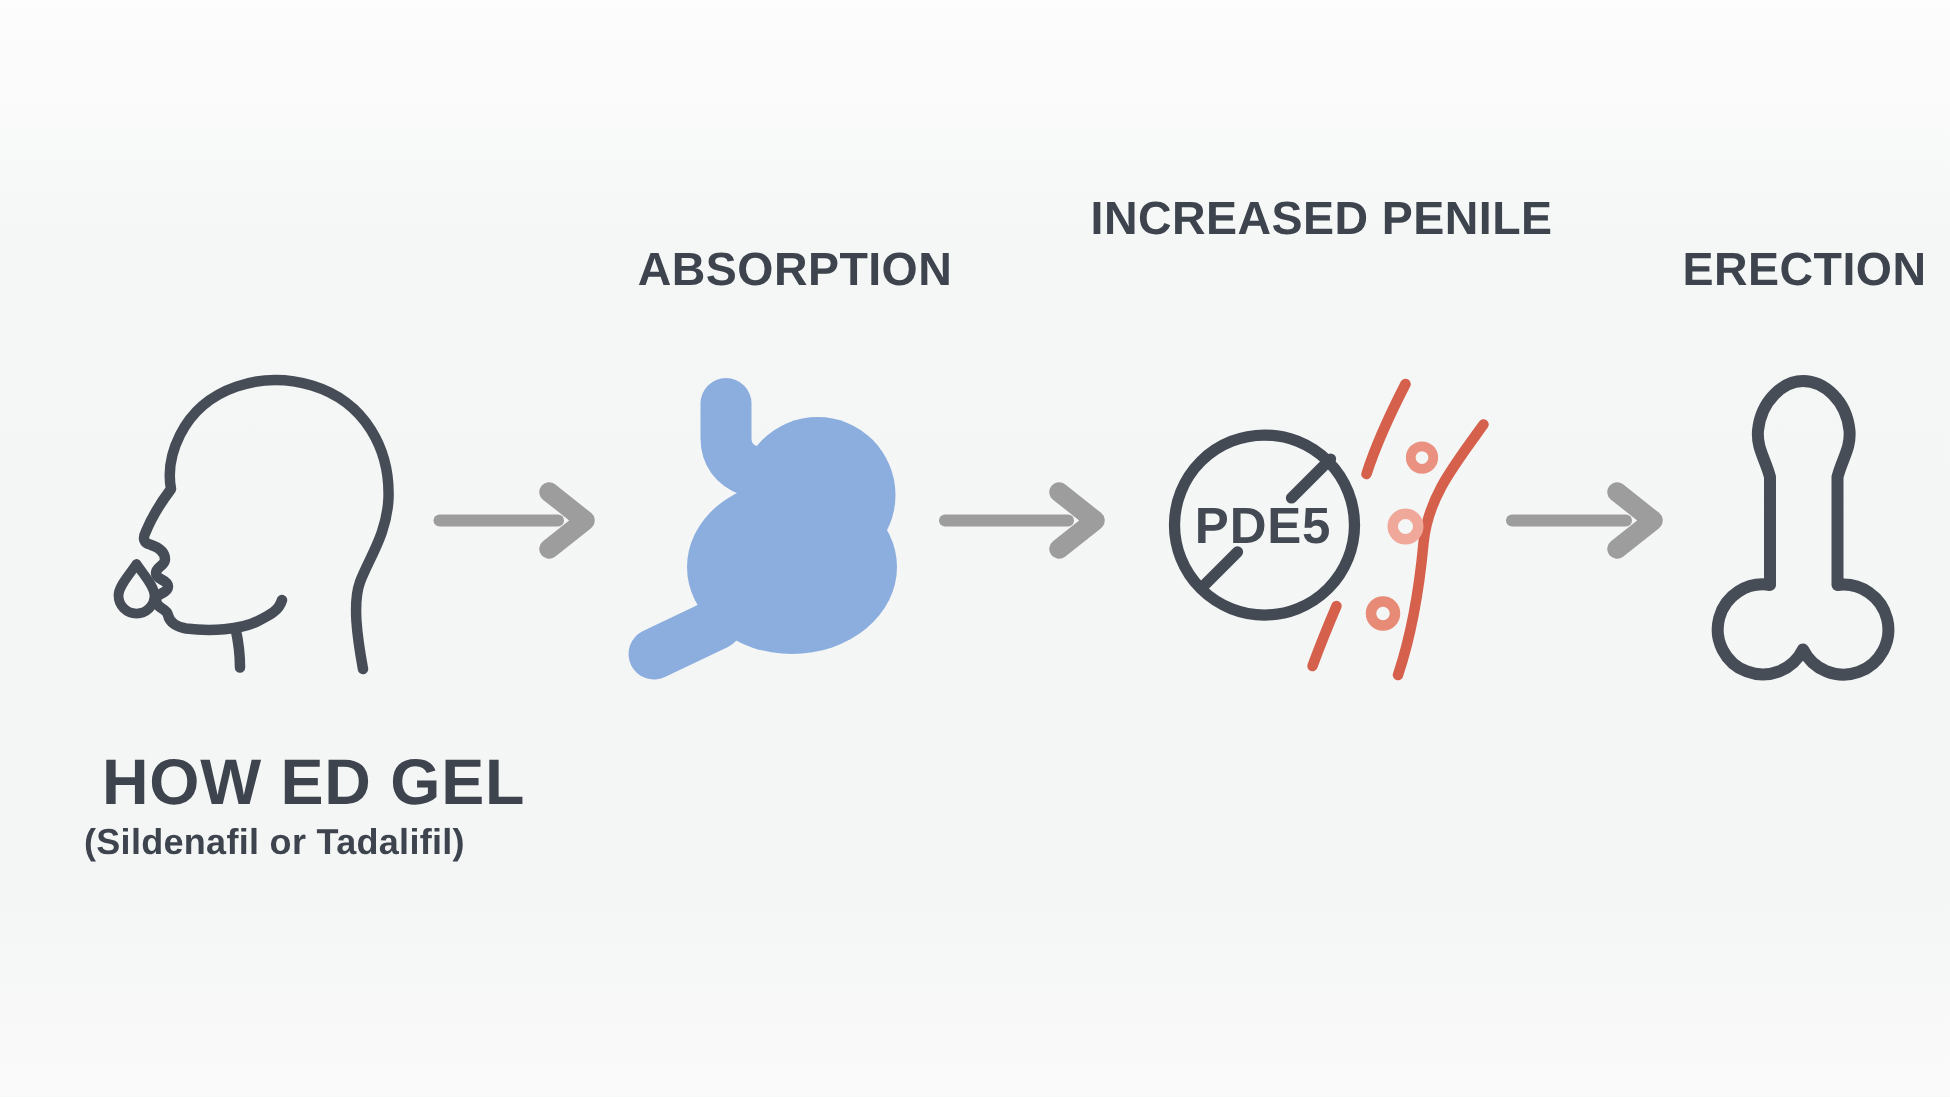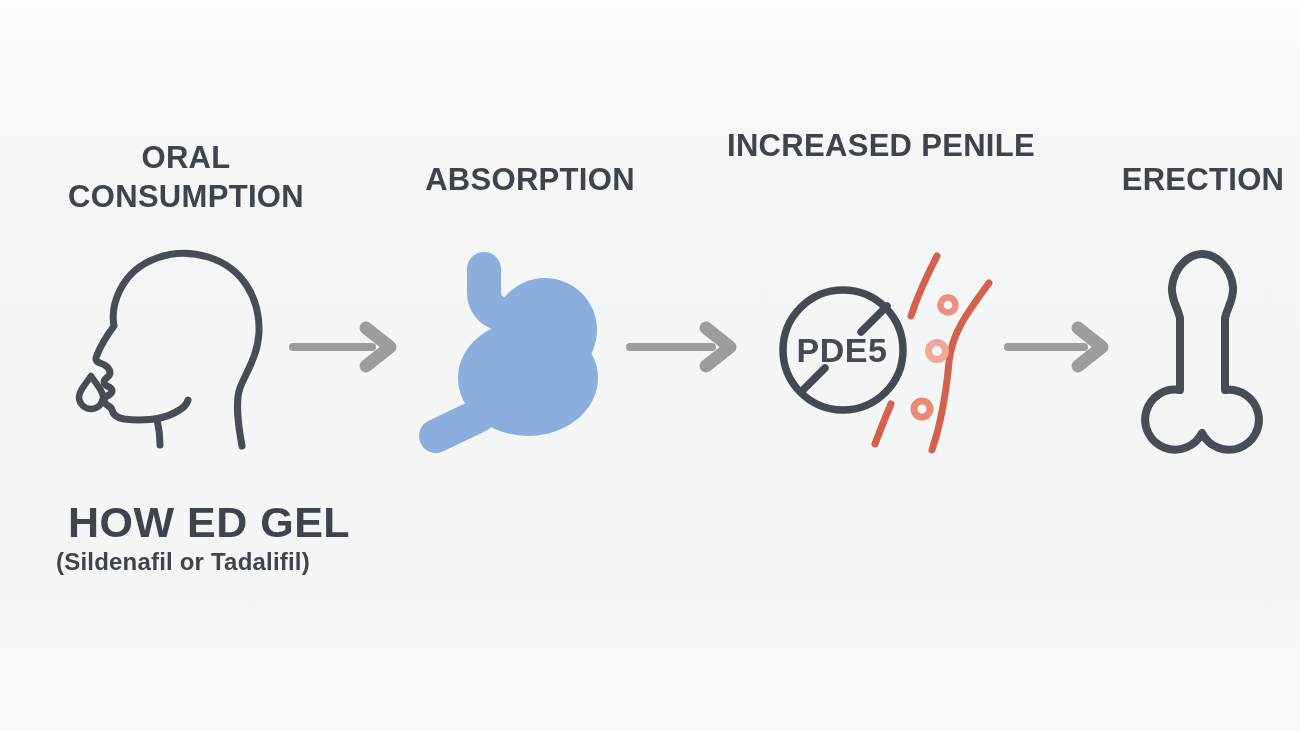--- a/index.html
+++ b/index.html
@@ -25,24 +25,20 @@
     position:absolute;left:56px;top:548px;
     color:#3d444e;font-weight:700;font-size:24px;letter-spacing:.2px;white-space:nowrap;
   }
   svg.art{position:absolute;left:0;top:0;}
 </style>
 </head>
 <body>
 
 <div class="canvas">
 
-  <div class="step-label" style="left:36px;top:138px;width:300px;">
-    <span>ORAL</span>
-    <span>CONSUMPTION</span>
-  </div>
 
   <div class="step-label" style="left:380px;top:160px;width:300px;">
     <span>ABSORPTION</span>
   </div>
 
   <div class="step-label" style="left:711px;top:126px;width:340px;">
     <span>INCREASED PENILE</span>
   </div>
 
   <div class="step-label" style="left:1053px;top:160px;width:300px;">

